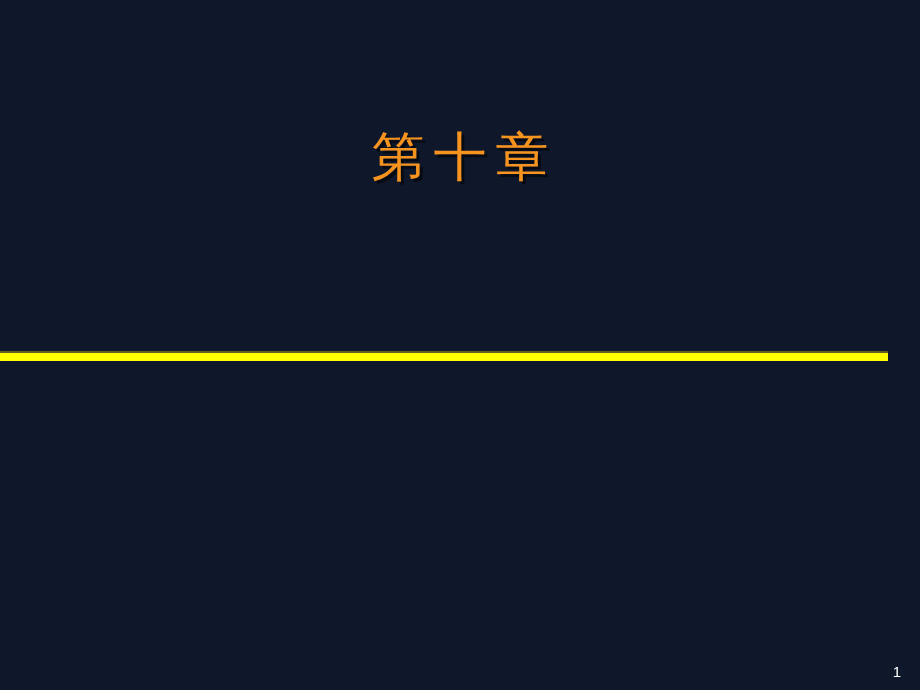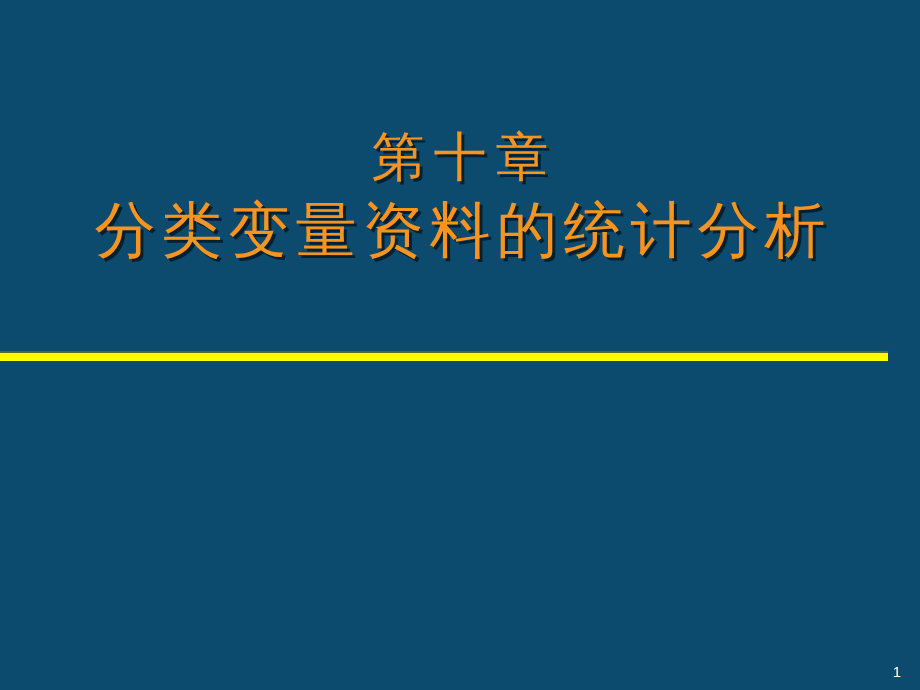--- a/index.html
+++ b/index.html
@@ -9,21 +9,21 @@
   body {
     width: 920px;
     height: 690px;
     overflow: hidden;
     font-family: "Liberation Sans", sans-serif;
   }
   .slide {
     position: relative;
     width: 920px;
     height: 690px;
-    background: #0c4a6e;
+    background: #0f172a;
     overflow: hidden;
   }
   .title-block {
     position: absolute;
     left: 0;
     top: 128px;
     width: 920px;
     text-align: center;
     -webkit-user-select: none;
   }
@@ -76,21 +76,20 @@
     line-height: 18px;
   }
 </style>
 </head>
 <body>
 
 <div class="slide">
 
   <div class="title-block">
     <span class="title-line title-line-1">第十章</span>
-    <span class="title-line title-line-2">分类变量资料的统计分析</span>
   </div>
 
   <div class="rule-hairline"></div>
   <div class="rule"></div>
 
   <div class="page-number">1</div>
 
 </div>
 
 </body></html>

